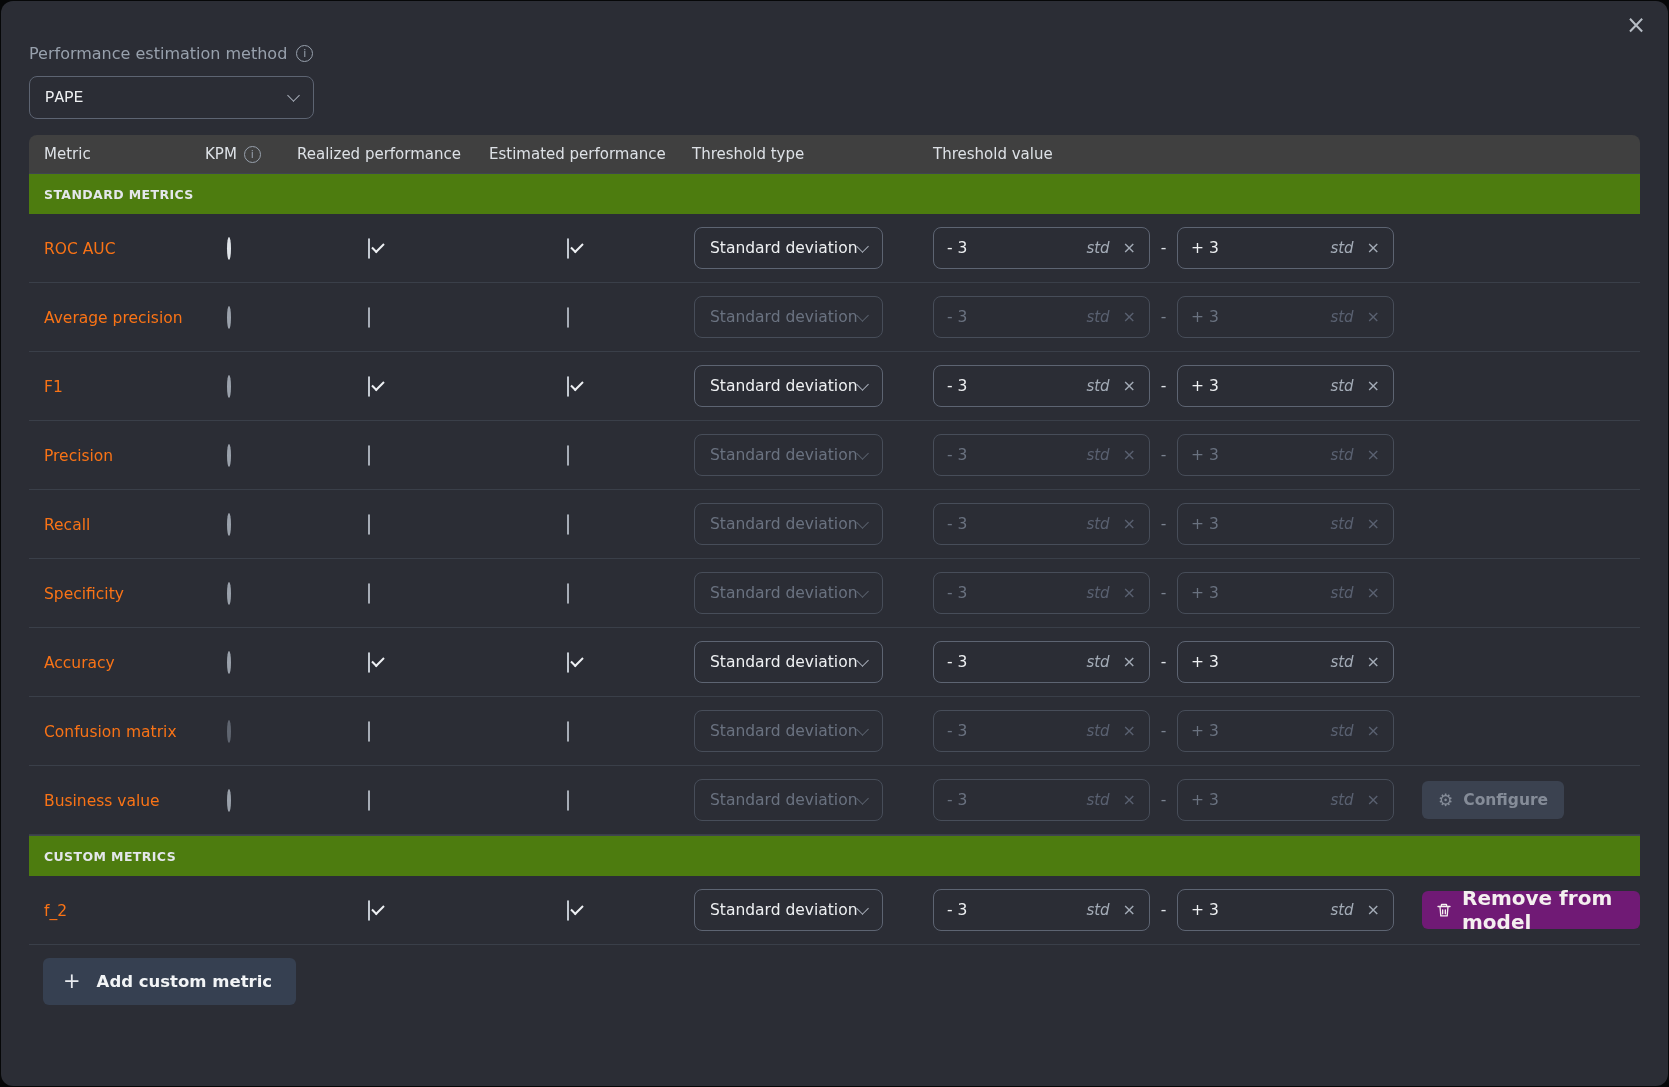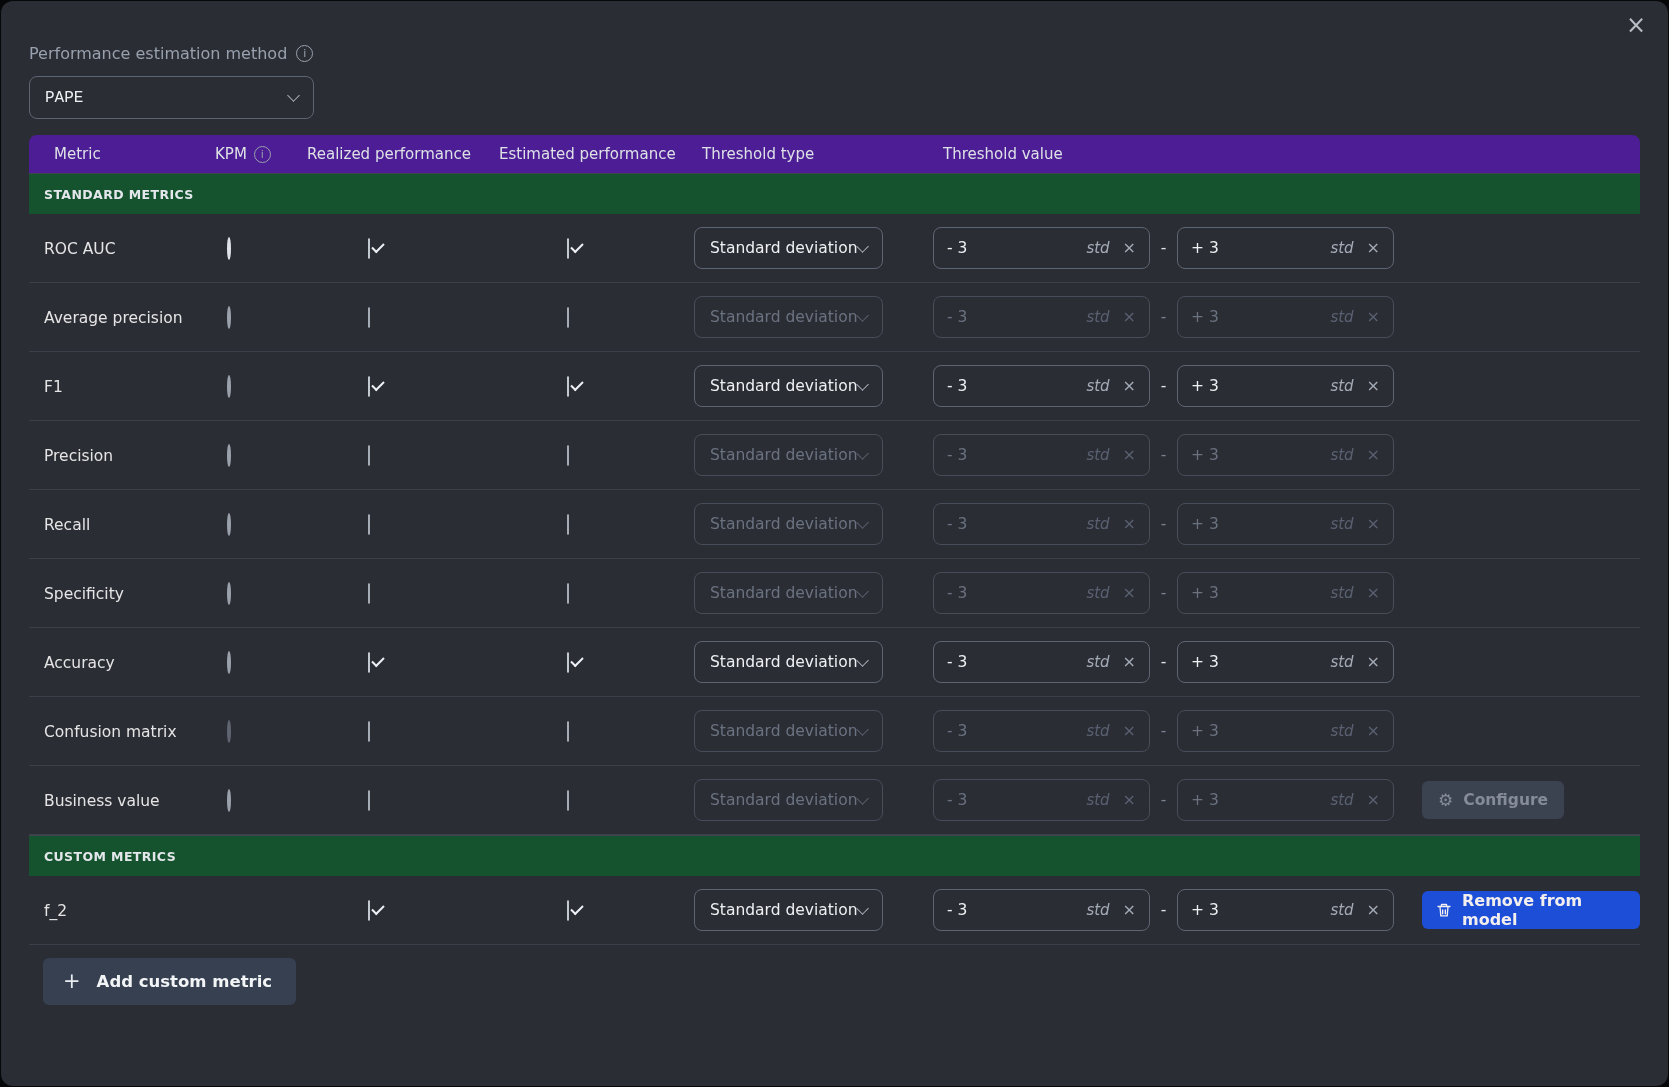--- a/index.html
+++ b/index.html
@@ -6,27 +6,27 @@
   .modal{position:absolute;inset:1px;background:#2b2d35;border-radius:12px;overflow:hidden;box-sizing:border-box;}
   .close{position:absolute;top:12px;right:22px;font-size:24px;line-height:1;color:#b7bdc5;cursor:default;}
   .title{text-align:center;font-size:20px;font-weight:bold;color:#f1f3f5;margin-top:33px;letter-spacing:.2px;}
   .content{padding:0 28px;}
   .method-label{display:flex;align-items:center;gap:9px;color:#98a1ad;font-size:16px;margin-top:43px;}
   .info{width:17px;height:17px;border:1.3px solid #98a1ad;border-radius:50%;display:inline-flex;align-items:center;justify-content:center;font-size:11px;box-sizing:border-box;color:#98a1ad;}
   .select{height:43px;border:1px solid #5d6472;border-radius:8px;display:flex;align-items:center;justify-content:space-between;padding:0 15px;color:#eef0f2;font-size:16px;box-sizing:border-box;background:transparent;}
   .method-select{width:285px;margin-top:13px;font-family:Liberation Mono, monospace;}
   .chev{width:8px;height:8px;border-right:1.6px solid #aab0bb;border-bottom:1.6px solid #aab0bb;transform:rotate(45deg);margin-top:-4px;flex:none;}
   .table{margin-top:16px;}
-  .thead{display:grid;grid-template-columns:176px 92px 192px 203px 241px 481px 1fr;align-items:center;height:38px;background:#4c1d95;border-radius:8px 8px 0 0;color:#dde1e6;font-size:15px;padding-left:10px;}
+  .thead{display:grid;grid-template-columns:176px 92px 192px 203px 241px 481px 1fr;align-items:center;height:38px;background:#404040;border-radius:8px 8px 0 0;color:#dde1e6;font-size:15px;}
   .thead .h1{padding-left:15px;}
   .h-kpm{display:flex;align-items:center;gap:7px;}
-  .band{height:41px;background:#14532d;border-top:1px solid #3f4550;display:flex;align-items:center;padding-left:15px;font-size:12.5px;font-weight:bold;letter-spacing:.4px;color:#e4e7eb;box-sizing:border-box;}
+  .band{height:41px;background:#4d7c0f;border-top:1px solid #3f4550;display:flex;align-items:center;padding-left:15px;font-size:12.5px;font-weight:bold;letter-spacing:.4px;color:#e4e7eb;box-sizing:border-box;}
   .row{display:grid;grid-template-columns:176px 92px 192px 203px 241px 481px 1fr;align-items:center;height:68px;border-bottom:1px solid #3a3f49;}
   .row:last-child{border-bottom:1px solid #3a3f49;}
-  .metric-label{padding-left:15px;color:#e5e5e5;font-size:15.5px;}
+  .metric-label{padding-left:15px;color:#f97316;font-size:15.5px;}
   .radio{width:20px;height:20px;border-radius:50%;border:2px solid #9aa1ab;margin-left:22px;box-sizing:border-box;position:relative;}
   .radio.selected{border-color:#dfe3e8;}
   .radio.selected::after{content:"";position:absolute;inset:2.5px;background:#2fc4e6;border-radius:50%;}
   .radio.dim{border-color:#5f6570;}
   .cb{width:20px;height:20px;border:1.5px solid #c3c9d1;border-radius:4px;box-sizing:border-box;position:relative;}
   .c-real .cb{margin-left:71px;}
   .c-est .cb{margin-left:78px;}
   .cb.checked::after{content:"";position:absolute;left:3px;top:4px;width:10px;height:5px;border-left:2px solid #eef0f3;border-bottom:2px solid #eef0f3;transform:rotate(-45deg);}
   .row.off .cb{border-color:#a6acb6;}
   .select.small{width:189px;height:42px;margin-left:2px;font-size:15.5px;}
@@ -38,21 +38,21 @@
   .suffix{font-style:italic;color:#a3abb6;margin-right:13px;font-size:15px;}
   .clear{color:#a3abb6;font-size:16px;line-height:1;}
   .row.off .tinput{border-color:#474d59;color:#6a7280;}
   .row.off .suffix,.row.off .clear{color:#596070;}
   .dash{width:27px;text-align:center;color:#dfe3e8;font-size:15.5px;}
   .row.off .dash{color:#7a8290;}
   .c-action{padding-left:8px;}
   .btn{display:inline-flex;align-items:center;gap:10px;border-radius:6px;font-weight:bold;cursor:default;}
   .btn.configure{background:#3b4250;color:#858c98;height:38px;padding:0 16px;font-size:15.5px;}
   .btn.configure .gear{font-size:17px;font-weight:normal;}
-  .btn.remove{background:#1d4ed8;color:#f4efef;height:38px;padding:0 14px;font-size:16px;}
+  .btn.remove{background:#701a75;color:#f4efef;height:38px;padding:0 14px;font-size:20px;}
   .btn.remove svg{flex:none;}
   .add-btn{background:#364051;color:#f2f4f6;height:47px;padding:0 24px 0 20px;font-size:16.5px;font-weight:bold;border-radius:6px;display:inline-flex;align-items:center;gap:16px;margin:13px 0 0 14px;cursor:default;}
   .add-btn .plus{font-size:21px;font-weight:normal;color:#e7eaee;line-height:1;}
 </style>
 </head>
 <body>
 
 <div class="modal">
   <span class="close">×</span>
 

